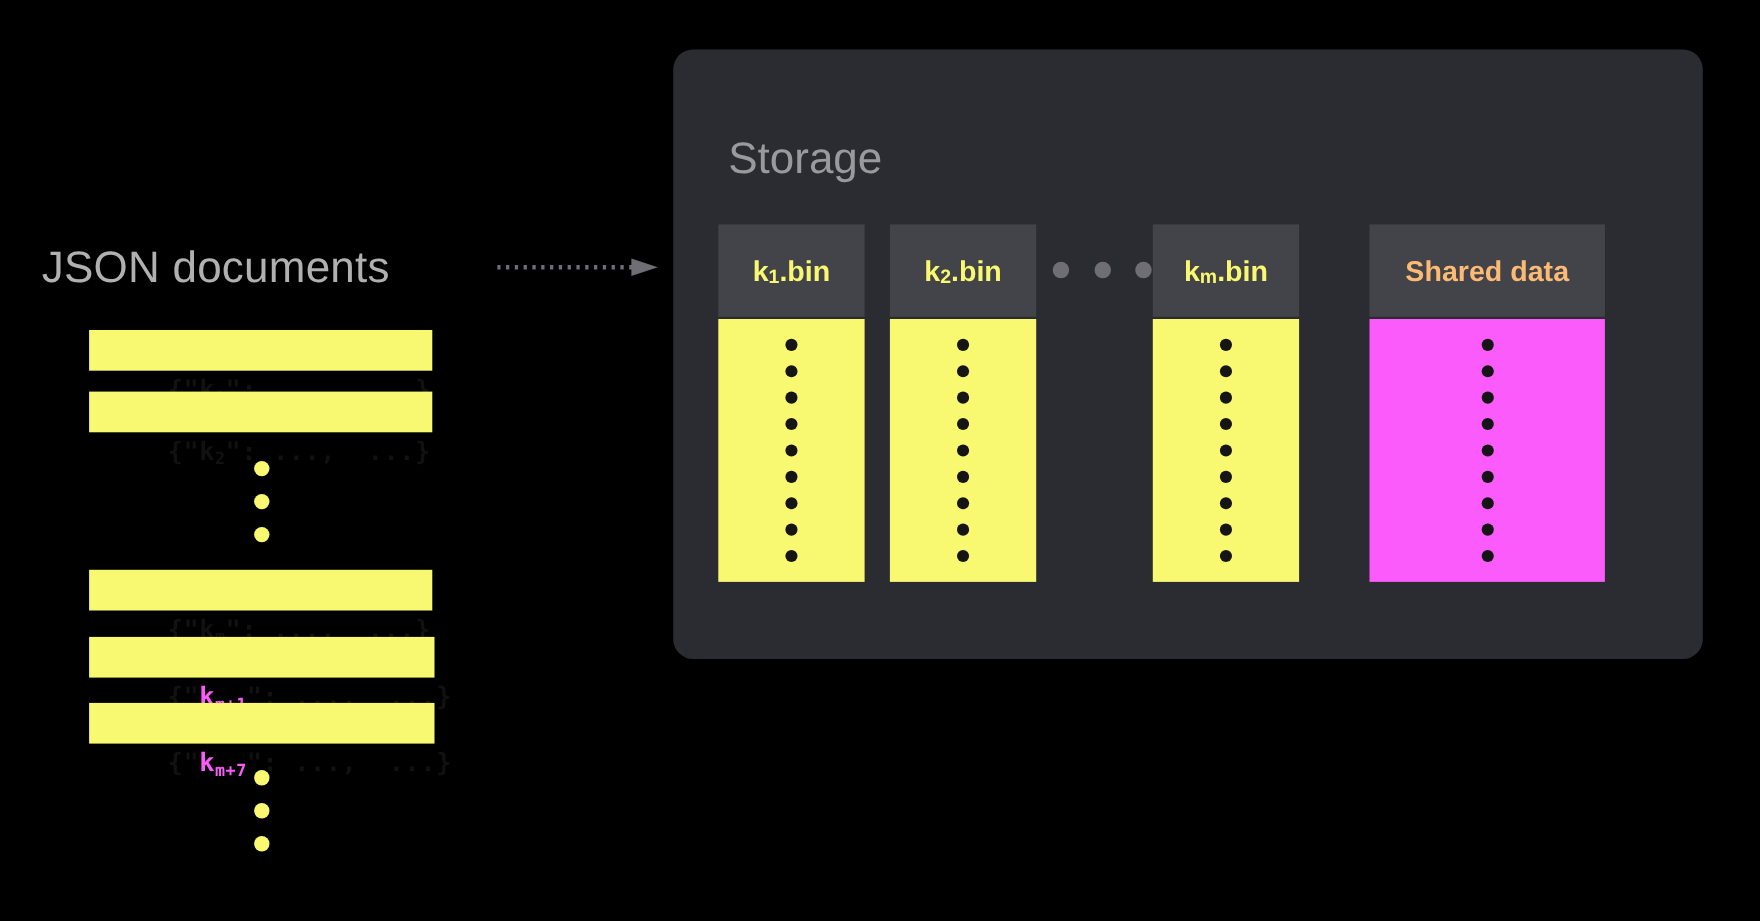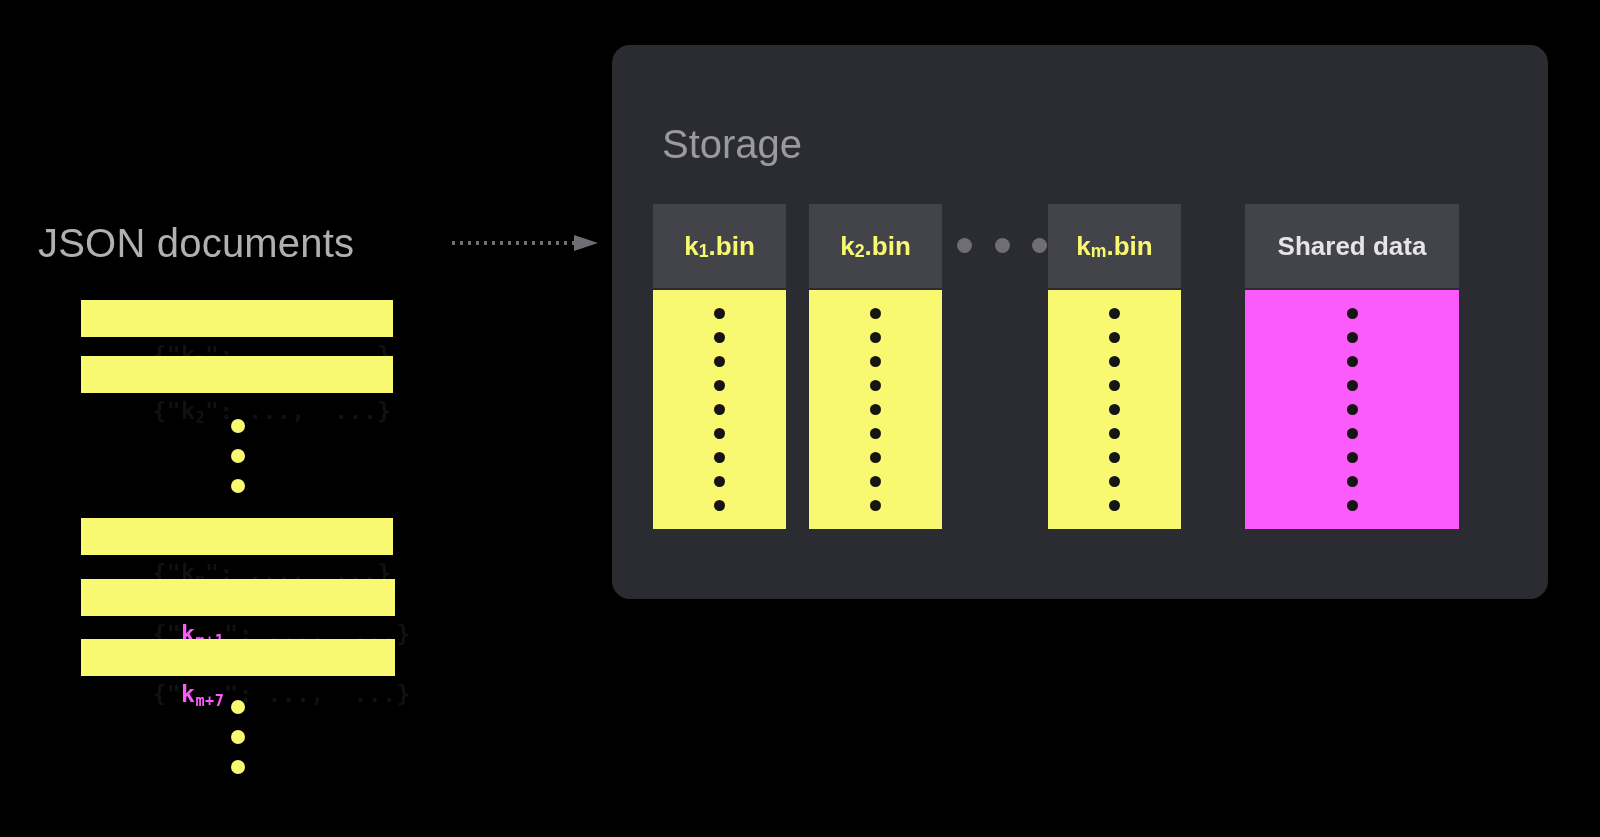--- a/index.html
+++ b/index.html
@@ -115,21 +115,21 @@
     background: #434449;
     display: flex;
     align-items: center;
     justify-content: center;
     font-size: 26px;
     font-weight: bold;
     font-family: "Liberation Sans", sans-serif;
     color: #f9f871;
     white-space: nowrap;
   }
-  .bin-head.shared { color: #e5e5e5; }
+  .bin-head.shared { color: #fdba74; }
   .bin-head sub {
     font-size: 0.68em;
     line-height: 0;
     vertical-align: baseline;
     position: relative;
     top: 5px;
   }
   .bin-body {
     margin-top: 2px;
     height: 239px;

